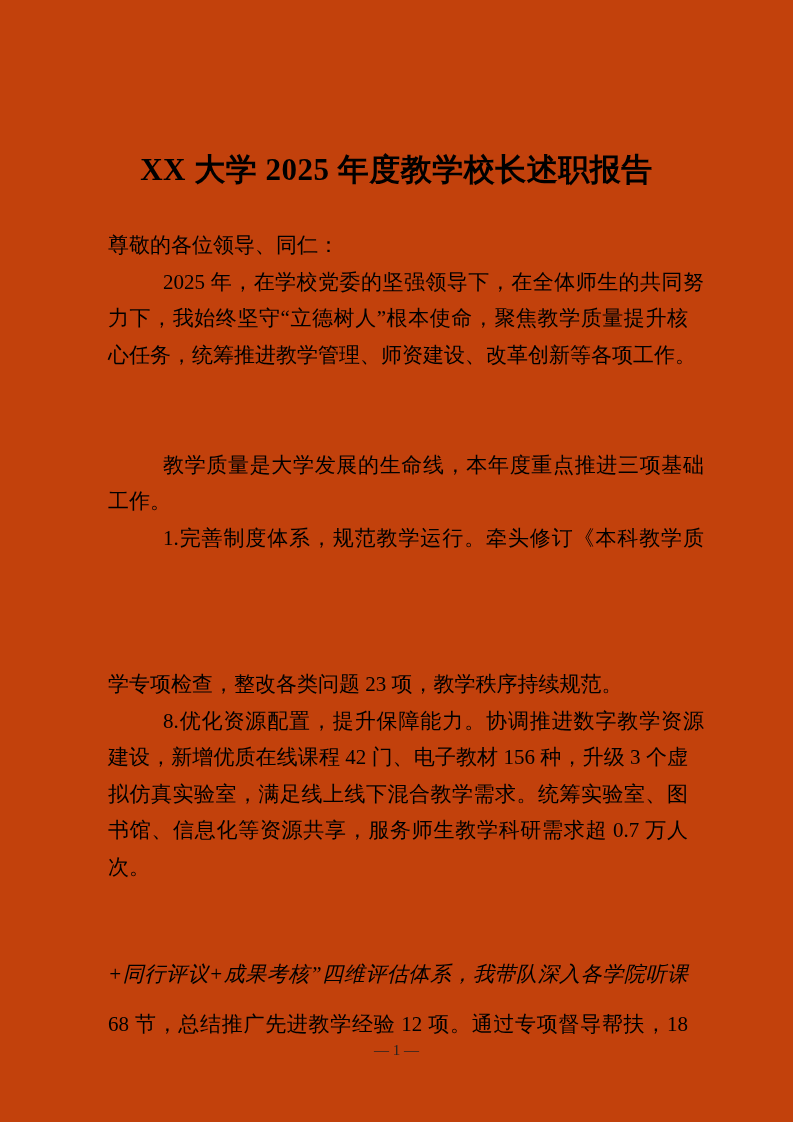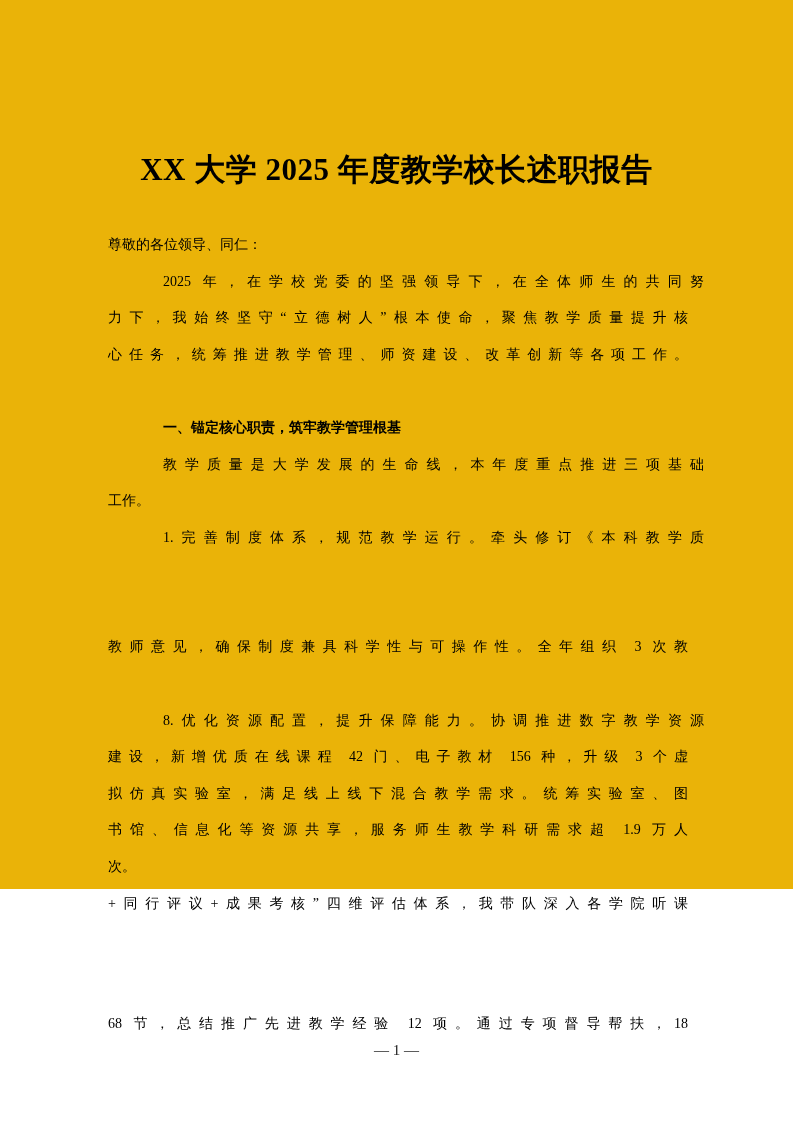--- a/index.html
+++ b/index.html
@@ -12,40 +12,40 @@
       height: 1122px;
       position: relative;
       overflow: hidden;
       font-family: "DejaVu Serif", "Liberation Serif", serif;
       color: #000000;
     }
     .page {
       position: absolute;
       left: 0; top: 0;
       width: 793px;
-      height: 889px;
-      background: #eab308;
+      height: 1122px;
+      background: #c2410c;
     }
     .title {
       position: absolute;
       left: 0;
       width: 793px;
       top: 150px;
       text-align: center;
       font-family: "Liberation Serif", "DejaVu Serif", serif;
       font-weight: bold;
       font-size: 31px;
       line-height: 40px;
       letter-spacing: 0.5px;
     }
     .line {
       position: absolute;
       left: 108px;
       width: 580px;
-      font-size: 14px;
+      font-size: 21px;
       line-height: 24px;
       white-space: nowrap;
       text-align: justify;
       text-align-last: justify;
       font-family: "Liberation Serif", "DejaVu Serif", serif;
     }
     .line.last {
       text-align-last: left;
     }
     .line.indent {
@@ -73,31 +73,30 @@
 <div class="page">
 
   <div class="title">XX 大学 2025 年度教学校长述职报告</div>
 
   <div class="line last" style="top:233px;">尊敬的各位领导、同仁：</div>
 
   <div class="line indent" style="top:270px;">2025 年，在学校党委的坚强领导下，在全体师生的共同努</div>
   <div class="line" style="top:306px;">力下，我始终坚守“立德树人”根本使命，聚焦教学质量提升核</div>
   <div class="line" style="top:343px;">心任务，统筹推进教学管理、师资建设、改革创新等各项工作。</div>
 
-  <div class="line indent last heading" style="top:416px;">一、锚定核心职责，筑牢教学管理根基</div>
 
   <div class="line last" style="top:489px;">工作。</div>
   <div class="line indent" style="top:453px;">教学质量是大学发展的生命线，本年度重点推进三项基础</div>
 
   <div class="line indent" style="top:526px;">1.完善制度体系，规范教学运行。牵头修订《本科教学质</div>
-  <div class="line" style="top:635px;">教师意见，确保制度兼具科学性与可操作性。全年组织 3 次教</div>
+  <div class="line last" style="top:672px;">学专项检查，整改各类问题 23 项，教学秩序持续规范。</div>
 
   <div class="line indent" style="top:709px;">8.优化资源配置，提升保障能力。协调推进数字教学资源</div>
   <div class="line" style="top:745px;">建设，新增优质在线课程 42 门、电子教材 156 种，升级 3 个虚</div>
   <div class="line" style="top:782px;">拟仿真实验室，满足线上线下混合教学需求。统筹实验室、图</div>
-  <div class="line" style="top:818px;">书馆、信息化等资源共享，服务师生教学科研需求超 1.9 万人</div>
+  <div class="line" style="top:818px;">书馆、信息化等资源共享，服务师生教学科研需求超 0.7 万人</div>
   <div class="line last" style="top:855px;">次。</div>
 
-  <div class="line" style="top:892px;">+同行评议+成果考核”四维评估体系，我带队深入各学院听课</div>
+  <div class="line" style="top:962px;font-style:italic;">+同行评议+成果考核”四维评估体系，我带队深入各学院听课</div>
   <div class="line" style="top:964px;margin-top:48px;">68 节，总结推广先进教学经验 12 项。通过专项督导帮扶，18</div>
 
   <div class="page-number">— 1 —</div>
 </div>
 
 </body></html>

